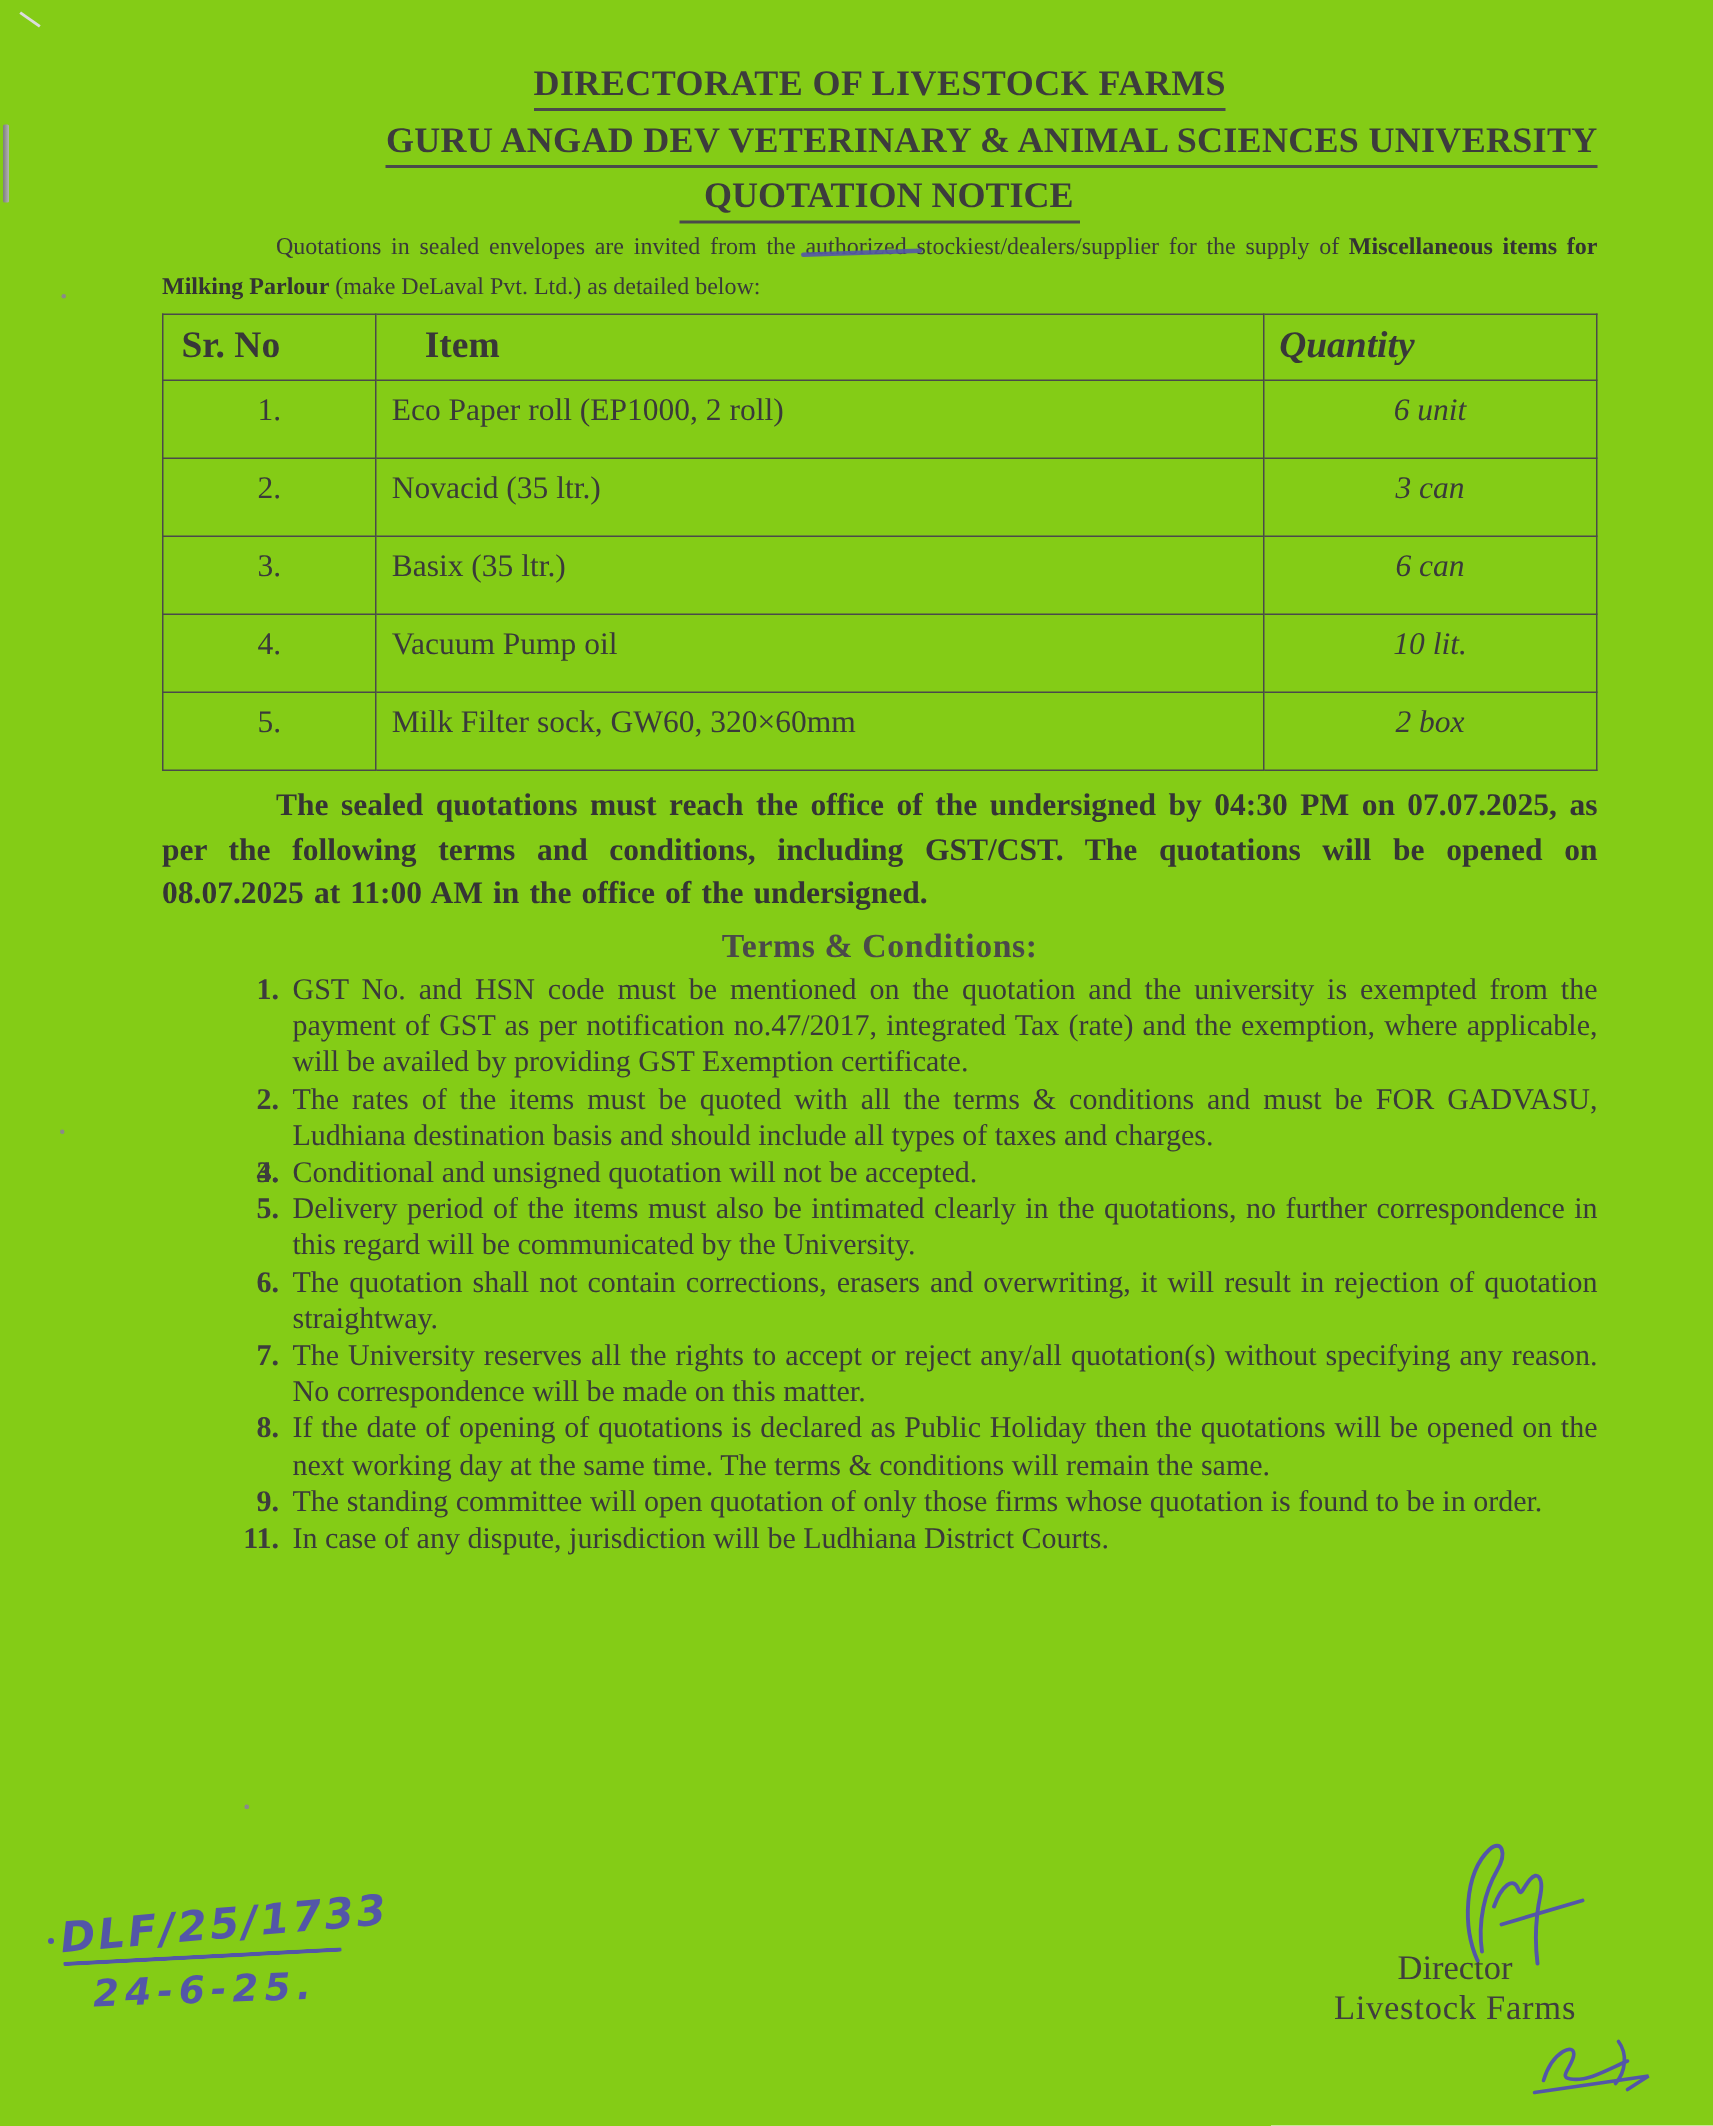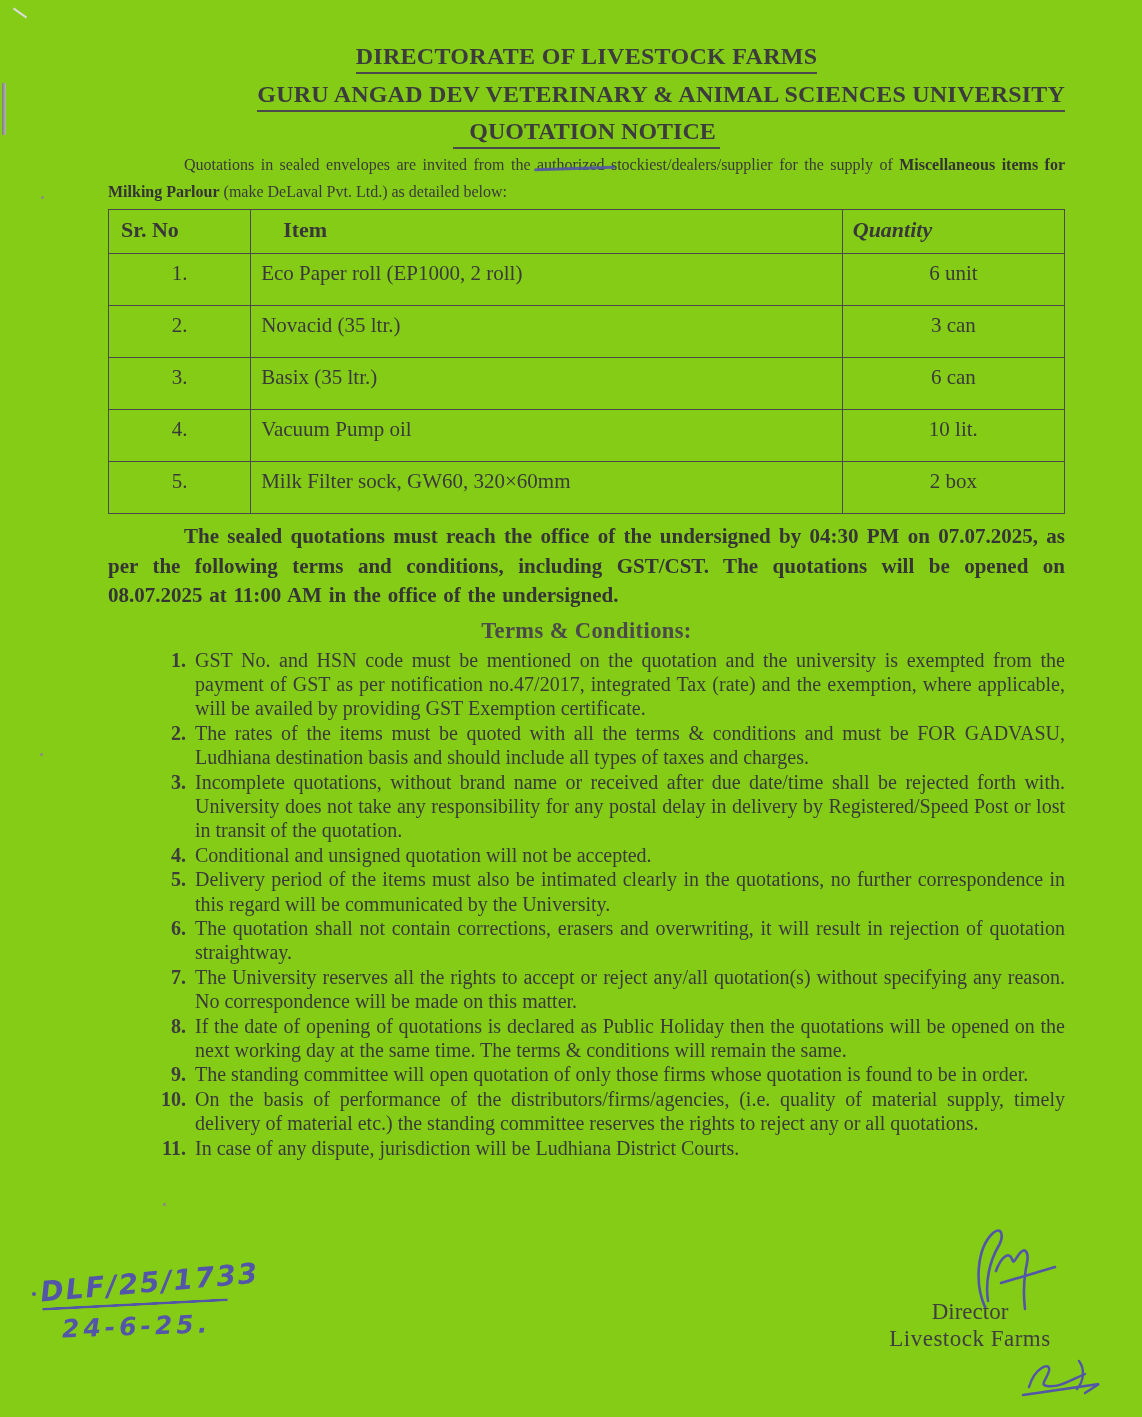--- a/index.html
+++ b/index.html
@@ -47,31 +47,31 @@
   table.items {
     width: 100%;
     border-collapse: collapse;
     font-size: 21px;
     margin-bottom: 6px;
   }
   table.items th, table.items td {
     border: 1.5px solid #4a4a4a;
     vertical-align: top;
   }
-  table.items th { font-size: 22px; height: 44px; padding-top: 7px; text-align: left; color: #383838; }
+  table.items th { font-size: 25px; height: 44px; padding-top: 7px; text-align: left; color: #383838; }
   table.items td { height: 52px; padding-top: 7px; }
   .col-sr  { width: 142px; }
   .col-item{ width: 591px; margin-top: 33px; }
   .col-qty { width: 222px; font-style: italic; }
   th.col-sr { padding-left: 12px; }
   th.col-item { padding-left: 32px; }
   th.col-qty { padding-left: 10px; }
   td.c-sr { text-align: center; }
   td.c-item { padding-left: 10px; }
-  td.c-qty { text-align: center; }
+  td.c-qty { text-align: center; font-style: italic; }
   
   .deadline {
     margin-top: 8px;
     font-weight: bold;
     font-size: 21px;
     line-height: 29.5px;
     text-align: justify;
     text-indent: 76px;
     color: #353535;
     word-spacing: 1.5px;
@@ -184,28 +184,27 @@
     </tr>
   </tbody>
     </table>
 
   <p class="deadline">The sealed quotations must reach the office of the undersigned by 04:30 PM on 07.07.2025, as per the following terms and conditions, including GST/CST. The quotations will be opened on 08.07.2025 at 11:00 AM in the office of the undersigned.</p>
 
   <div class="terms-heading">Terms &amp; Conditions:</div>
   <div class="terms">
     <div class="term"><span class="term-num">1.</span><span>GST No. and HSN code must be mentioned on the quotation and the university is exempted from the payment of GST as per notification no.47/2017, integrated Tax (rate) and the exemption, where applicable, will be availed by providing GST Exemption certificate.</span></div>
     <div class="term"><span class="term-num">2.</span><span>The rates of the items must be quoted with all the terms &amp; conditions and must be FOR GADVASU, Ludhiana destination basis and should include all types of taxes and charges.</span></div>
-    <div class="term"><span class="term-num">3.</span><span>Incomplete quotations, without brand name or received after due date/time shall be rejected forth with. University does not take any responsibility for any postal delay in delivery by Registered/Speed Post or lost in transit of the quotation.</span></div>
+    <div class="term"><span class="term-num">3.</span></div>
     <div class="term"><span class="term-num">4.</span><span>Conditional and unsigned quotation will not be accepted.</span></div>
     <div class="term"><span class="term-num">5.</span><span>Delivery period of the items must also be intimated clearly in the quotations, no further correspondence in this regard will be communicated by the University.</span></div>
     <div class="term"><span class="term-num">6.</span><span>The quotation shall not contain corrections, erasers and overwriting, it will result in rejection of quotation straightway.</span></div>
     <div class="term"><span class="term-num">7.</span><span>The University reserves all the rights to accept or reject any/all quotation(s) without specifying any reason. No correspondence will be made on this matter.</span></div>
     <div class="term"><span class="term-num">8.</span><span>If the date of opening of quotations is declared as Public Holiday then the quotations will be opened on the next working day at the same time. The terms &amp; conditions will remain the same.</span></div>
     <div class="term"><span class="term-num">9.</span><span>The standing committee will open quotation of only those firms whose quotation is found to be in order.</span></div>
-    <div class="term"><span class="term-num">10.</span><span>On the basis of performance of the distributors/firms/agencies, (i.e. quality of material supply, timely delivery of material etc.) the standing committee reserves the rights to reject any or all quotations.</span></div>
     <div class="term"><span class="term-num">11.</span><span>In case of any dispute, jurisdiction will be Ludhiana District Courts.</span></div>
   </div>
 
   <div class="ref-block hand">
     <span class="ref-dot"></span>
     <span class="ref-no">DLF/25/1733</span>
     <div class="ref-line"></div>
     <span class="ref-date">24-6-25.</span>
   </div>
 

